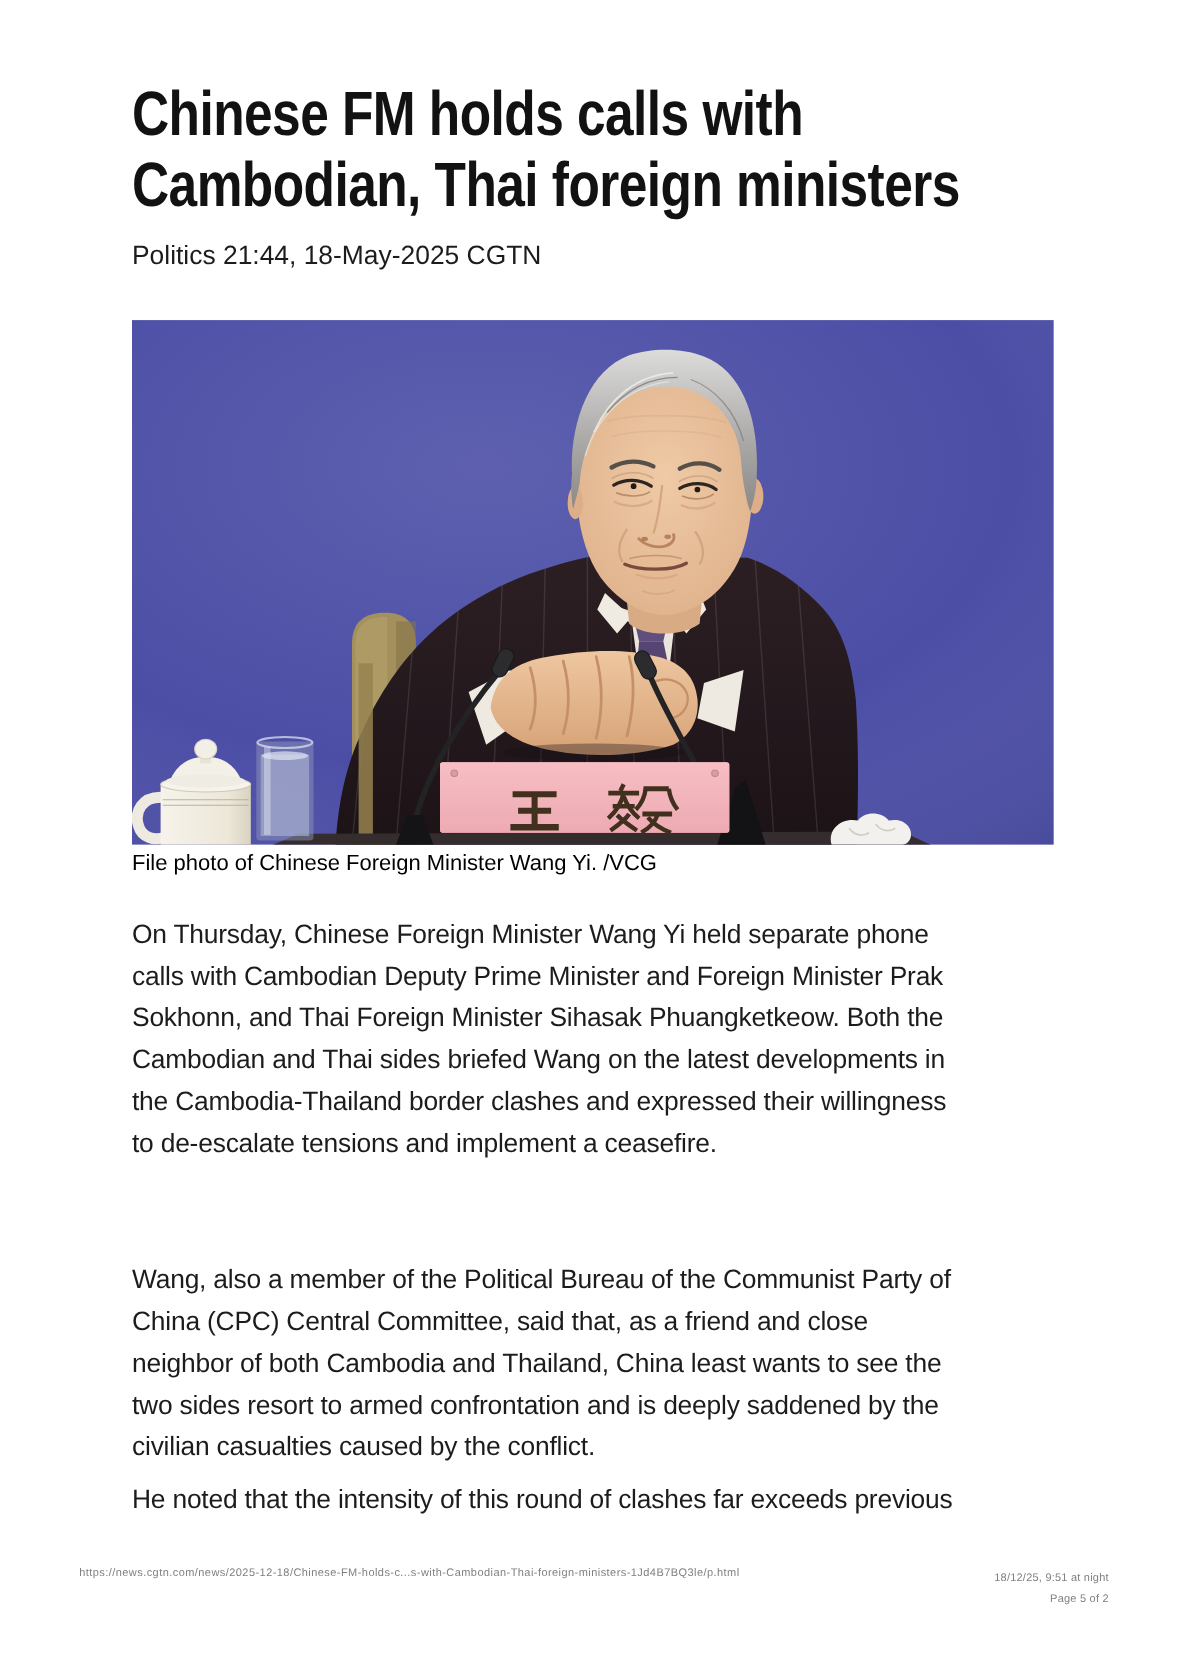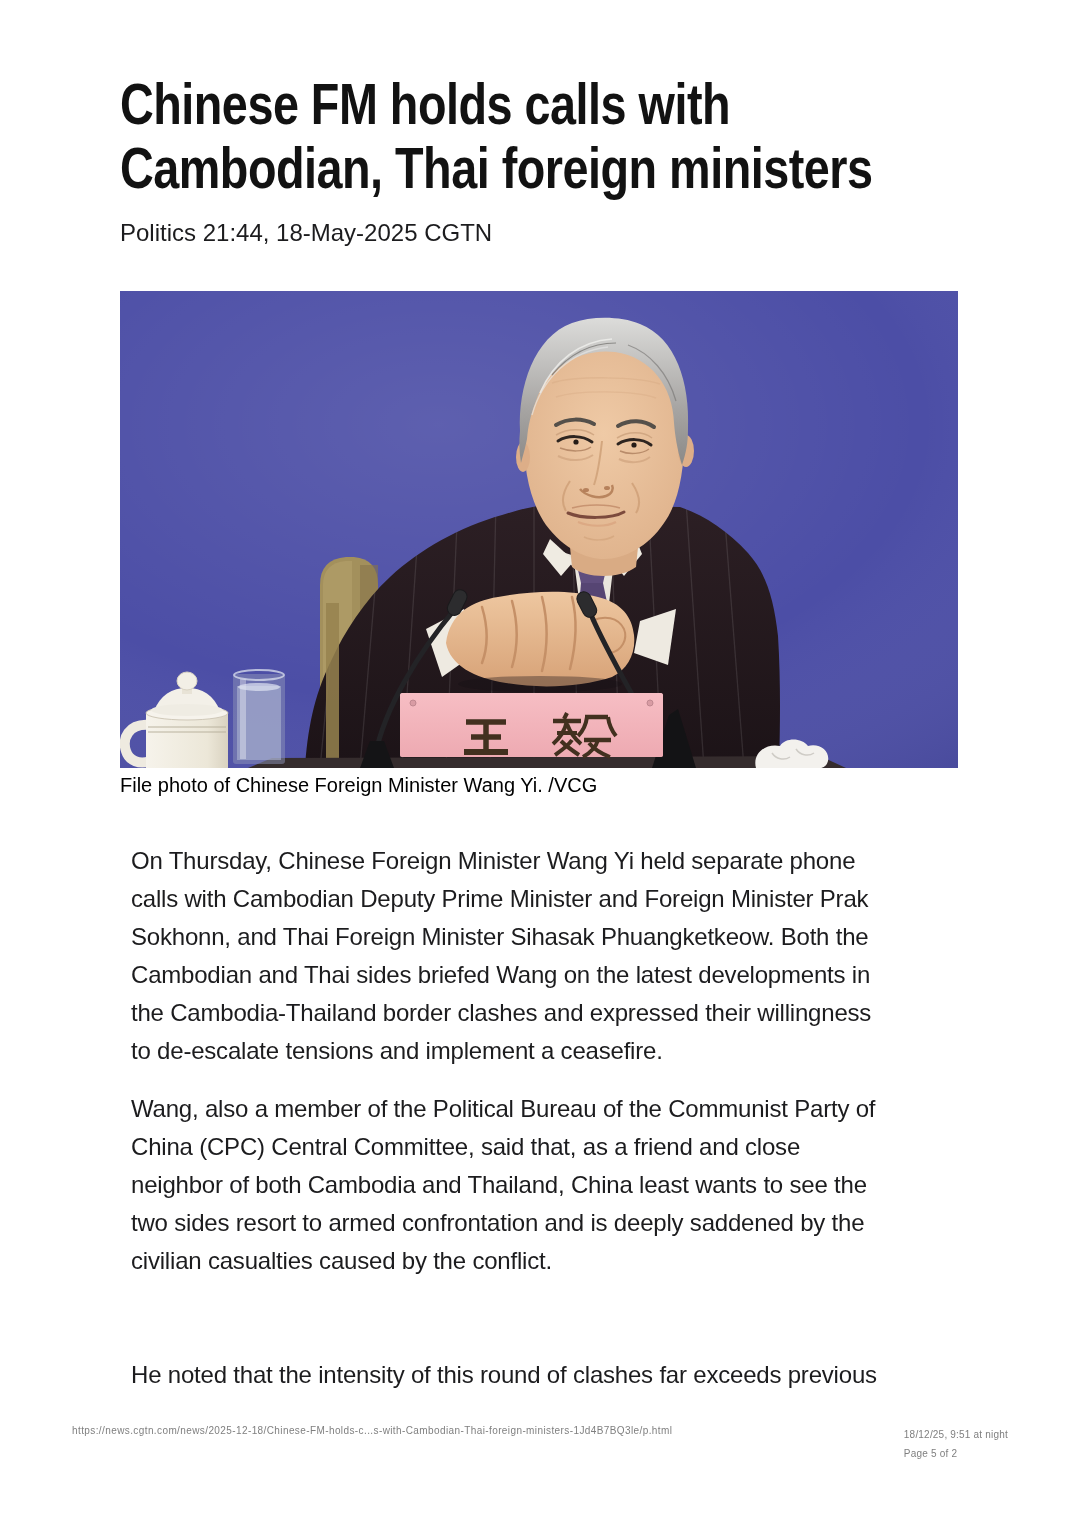--- a/index.html
+++ b/index.html
@@ -16,28 +16,28 @@
   }
   .byline{
     left:120px;top:218px;font-size:24px;line-height:30px;color:#1c1c1e;
   }
   figure.photo{left:120px;top:291px;width:838px;height:477px;margin:0;}
   figure.photo svg{display:block;}
   .caption{
     left:120px;top:772px;font-size:20px;line-height:26px;color:#000000;
   }
   .para{
-    left:120px;width:860px;margin:11px;
+    left:120px;width:860px;margin:0;
     font-size:24px;line-height:38px;color:#1c1c1e;letter-spacing:-0.2px;
     white-space:pre-line;
   }
-  .p1{top:831px;} .p2{top:1079px;} .p3{top:1345px;}
+  .p1{top:831px;} .p2{top:1145px;} .p3{top:1345px;}
   .foot{font-size:10px;color:#7f7f7f;letter-spacing:0.4px;}
   .foot-url{left:72px;top:1425px;}
-  .foot-right{right:72px;top:1425px;text-align:left;line-height:19px;letter-spacing:0.2px;}
+  .foot-right{right:72px;top:1425px;text-align:right;line-height:19px;letter-spacing:0.2px;}
 </style>
 </head>
 <body>
 
 <h1 class="title abs">Chinese FM holds calls with
 Cambodian, Thai foreign ministers</h1>
 
 <div class="byline abs">Politics 21:44, 18-May-2025 CGTN</div>
 
 <figure class="photo abs">

